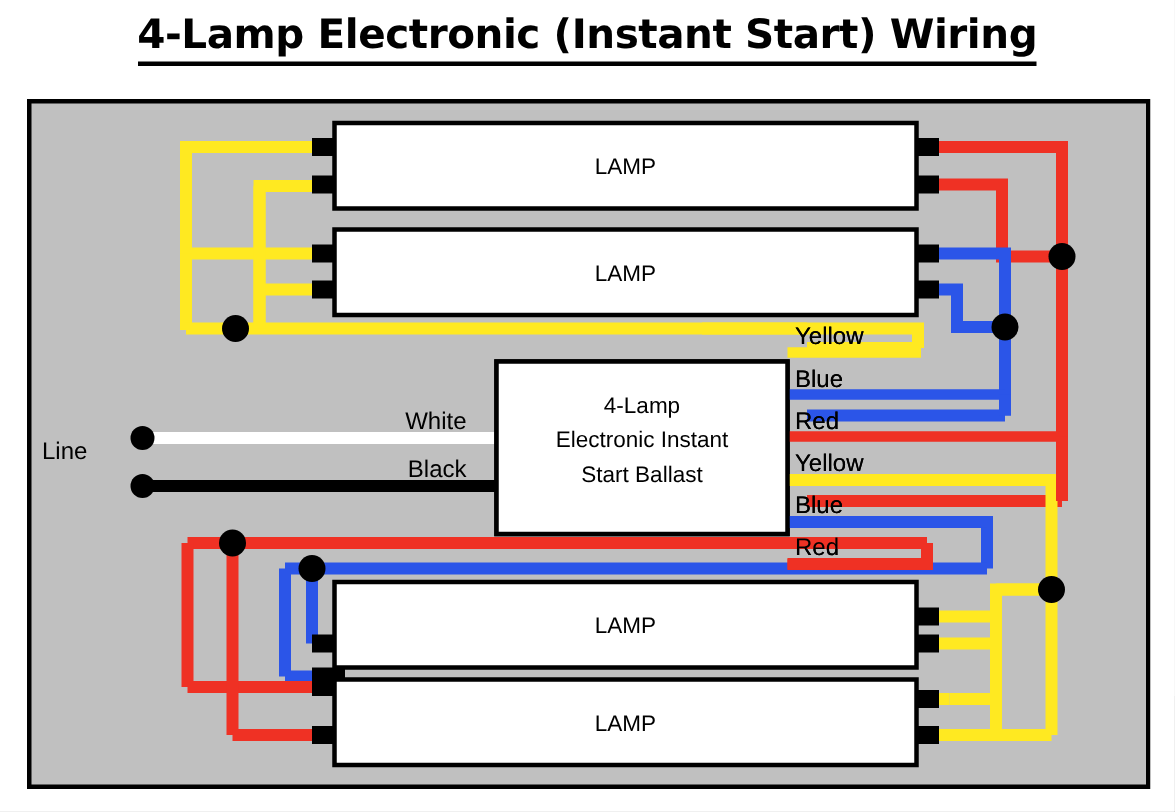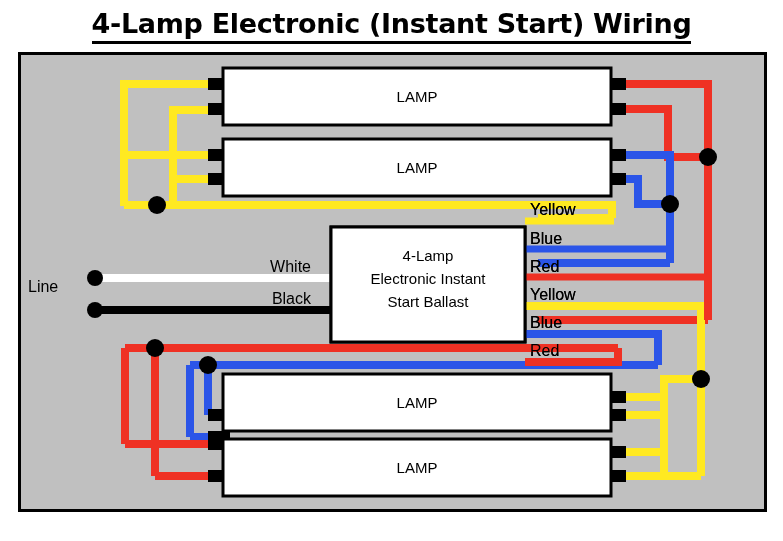--- a/index.html
+++ b/index.html
@@ -32,21 +32,21 @@
     color: #000000;
     white-space: nowrap;
   }
   #title span.tx {
     border-bottom: 3px solid #000000;
     padding-bottom: 2px;
   }
   #diagram {
     position: absolute;
     left: 18px;
-    top: 52px;
+    top: 66px;
     width: 749px;
     height: 460px;
   }
   svg { display: block; }
   text {
     font-family: "Liberation Sans", sans-serif;
     fill: #000000;
   }
   .lamp-label { font-size: 15px; text-anchor: middle; }
   .ballast-label { font-size: 15px; text-anchor: middle; }

